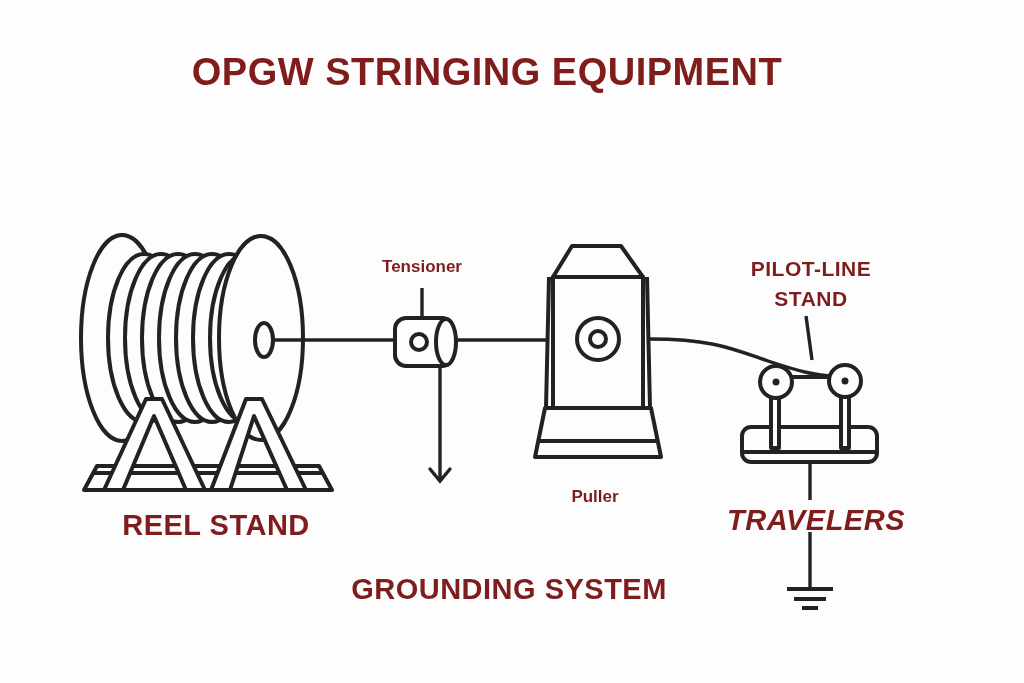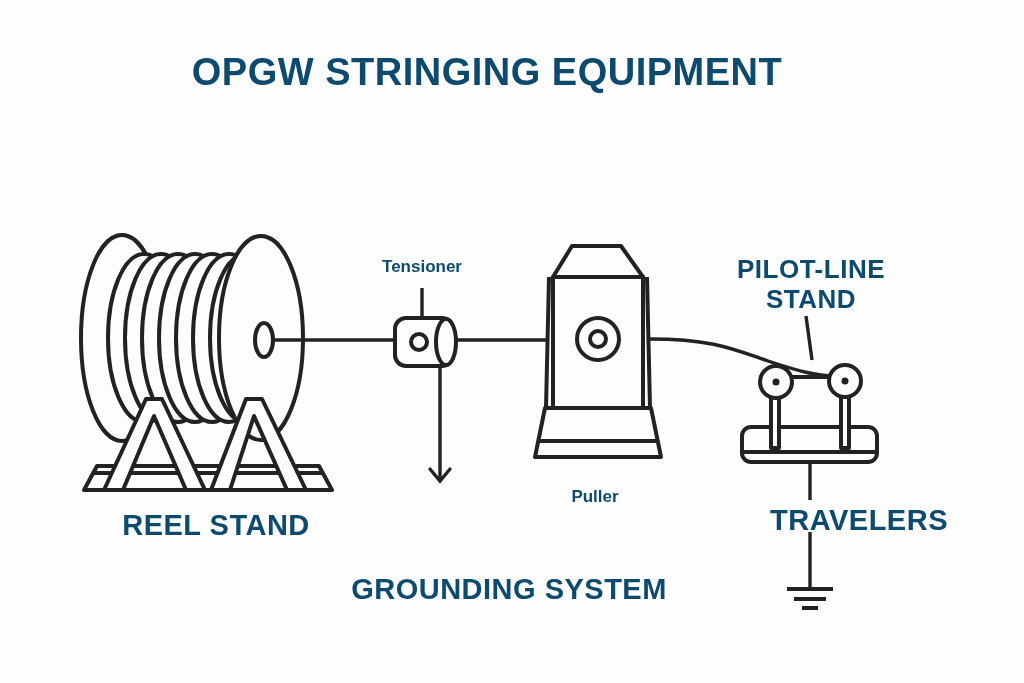--- a/index.html
+++ b/index.html
@@ -8,37 +8,37 @@
     width:1024px;height:683px;
     background:#fdfdfd;
     overflow:hidden;
     font-family:"Liberation Sans", sans-serif;
   }
   .art{position:absolute;left:0;top:0;}
   .lbl{
     position:absolute;
     transform:translateX(-50%);
     white-space:nowrap;
-    color:#0c4a6e;
+    color:#7f1d1d;
     font-weight:700;
     line-height:1;
   }
   .title{
     font-size:38px;
     letter-spacing:0.5px;
   }
   .caps{
     font-size:29px;
     letter-spacing:0.5px;
   }
   .mixed{
     font-size:17px;
   }
   .two-line{
-    font-size:26px;
+    font-size:21px;
     letter-spacing:0.5px;
     text-align:center;
     line-height:30px;
   }
   .stroke{fill:none;stroke:#222222;stroke-width:4;stroke-linejoin:round;}
   .fillw{fill:#fdfdfd;stroke:#222222;stroke-width:4;stroke-linejoin:round;}
   .thin{fill:none;stroke:#222222;stroke-width:3.4;}
   .dot{fill:#222222;stroke:none;}
 </style>
 </head>
@@ -132,17 +132,17 @@
 
   <div class="lbl two-line" style="left:811px;top:254px;">
     <div>PILOT-LINE</div>
     <div>STAND</div>
   </div>
 
   <div class="lbl caps" style="left:216px;top:511px;">REEL STAND</div>
 
   <div class="lbl mixed" style="left:595px;top:488px;">Puller</div>
 
-  <div class="lbl caps" style="left:859px;top:506px;">TRAVELERS</div>
+  <div class="lbl caps" style="left:816px;top:506px;font-style:italic;">TRAVELERS</div>
 
   <div class="lbl caps" style="left:509px;top:575px;">GROUNDING SYSTEM</div>
 
 </div>
 
 </body></html>

